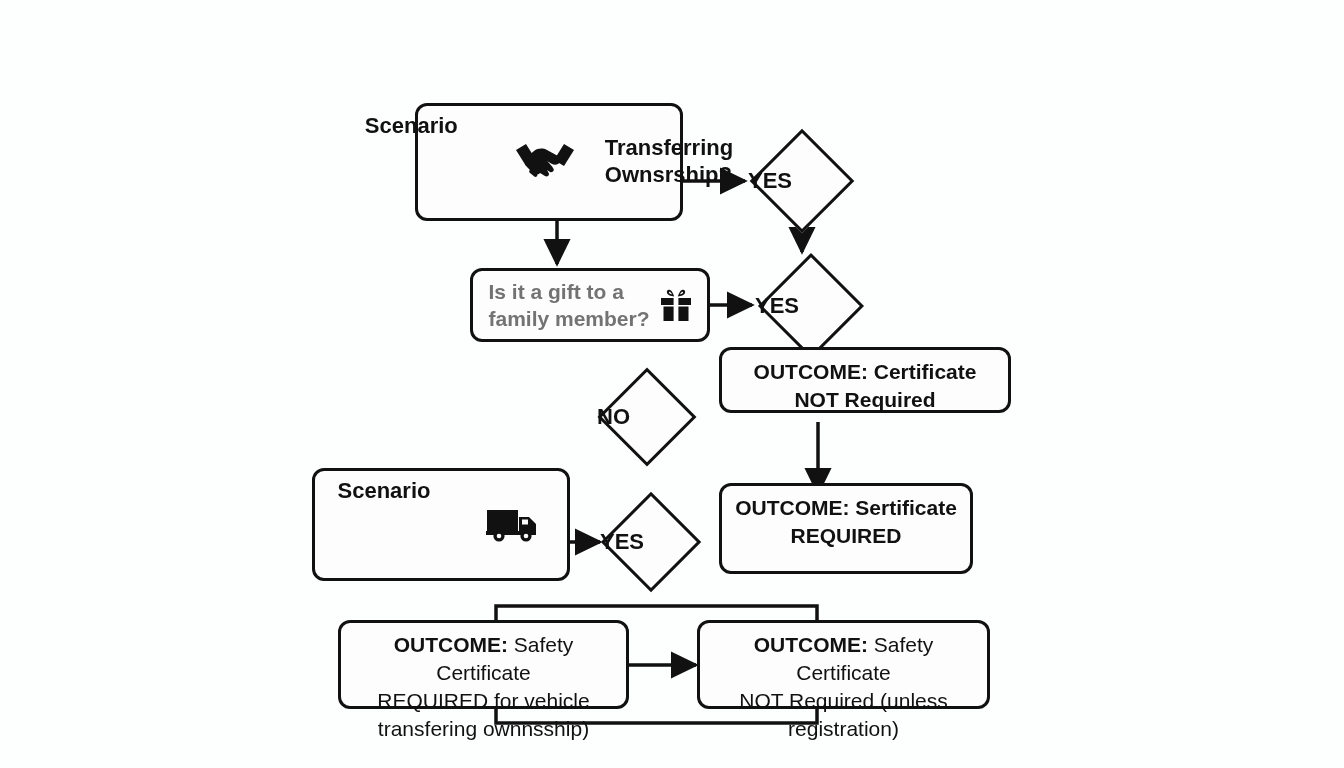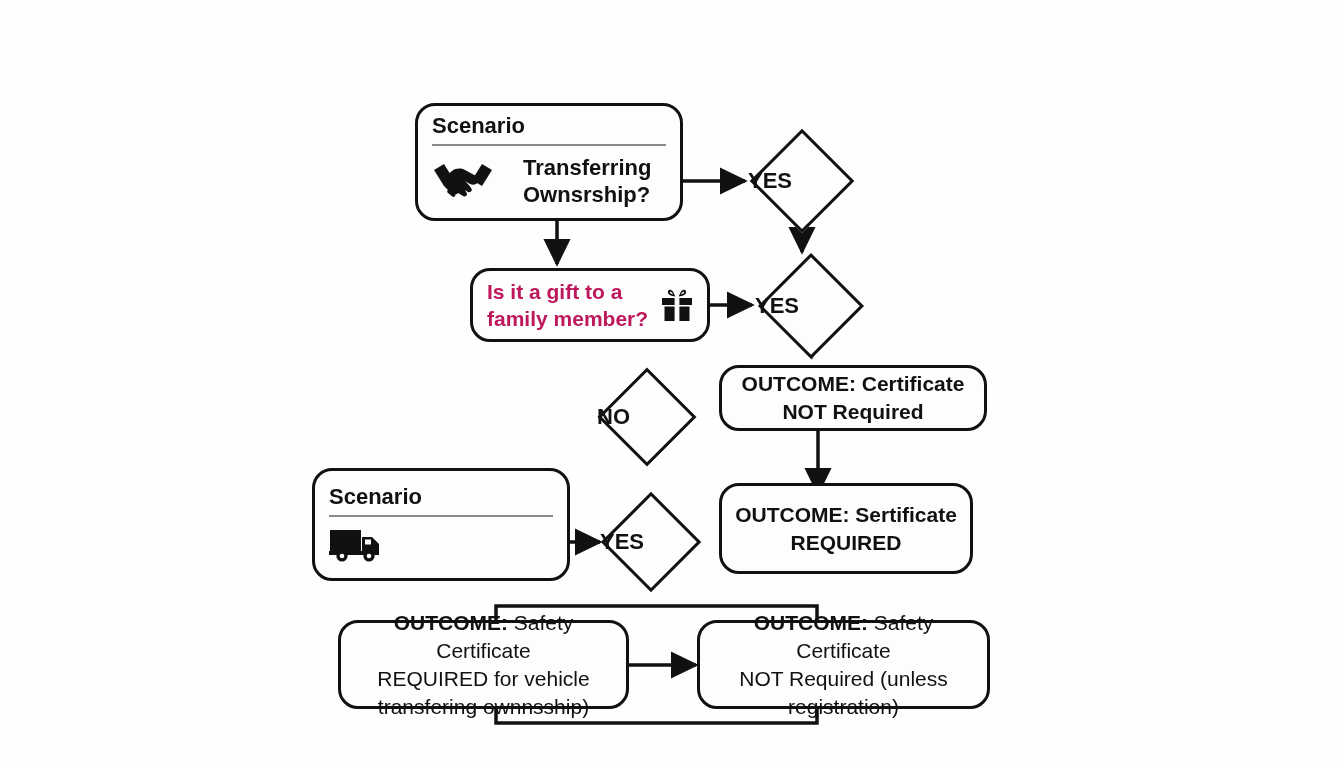--- a/index.html
+++ b/index.html
@@ -56,23 +56,23 @@
     height: 768px;
     pointer-events: none;
   }
 
   
   .node {
     position: absolute;
     box-sizing: border-box;
     background: #fdfdfd;
     border: 3px solid #111111;
-    border-radius: 20px;
-    display: flex;
-    flex-direction: column;
+    border-radius: 12px;
+    display: flex;
+    flex-direction: row;
     justify-content: center;
   }
 
   .scenario-head {
     font-size: 22px;
     font-weight: bold;
     color: #111111;
     padding: 7px 14px 5px 14px;
     line-height: 26px;
   }
@@ -105,21 +105,21 @@
   .question-body {
     display: flex;
     align-items: center;
     justify-content: space-between;
     gap: 10px;
     padding: 10px 14px;
   }
   .question-text {
     font-size: 21px;
     font-weight: bold;
-    color: #be185d;
+    color: #737373;
     line-height: 27px;
     white-space: pre-line;
   }
 
   
   .outcome-text {
     font-size: 21px;
     color: #111111;
     line-height: 28px;
     text-align: center;
@@ -266,21 +266,21 @@
   <div class="diamond" style="left:597px; top:366px; width:100px; height:102px;">
     <div class="dshape" style="width:70px; height:70px;"></div>
     <span class="dlabel">NO</span>
   </div>
 
   <div class="diamond" style="left:600px; top:491px; width:101px; height:102px;">
     <div class="dshape" style="width:71px; height:71px;"></div>
     <span class="dlabel">YES</span>
   </div>
 
-  <div class="node" style="left:719px; top:365px; width:268px; height:66px;">
+  <div class="node" style="left:719px; top:347px; width:292px; height:66px;">
     <div class="outcome-text all-bold">OUTCOME: Certificate
 NOT Required</div>
   </div>
 
   <div class="node" style="left:719px; top:483px; width:254px; height:91px;">
     <div class="outcome-text all-bold">OUTCOME: Sertificate
 REQUIRED</div>
   </div>
 
   <div class="node" style="left:338px; top:620px; width:291px; height:89px;">

